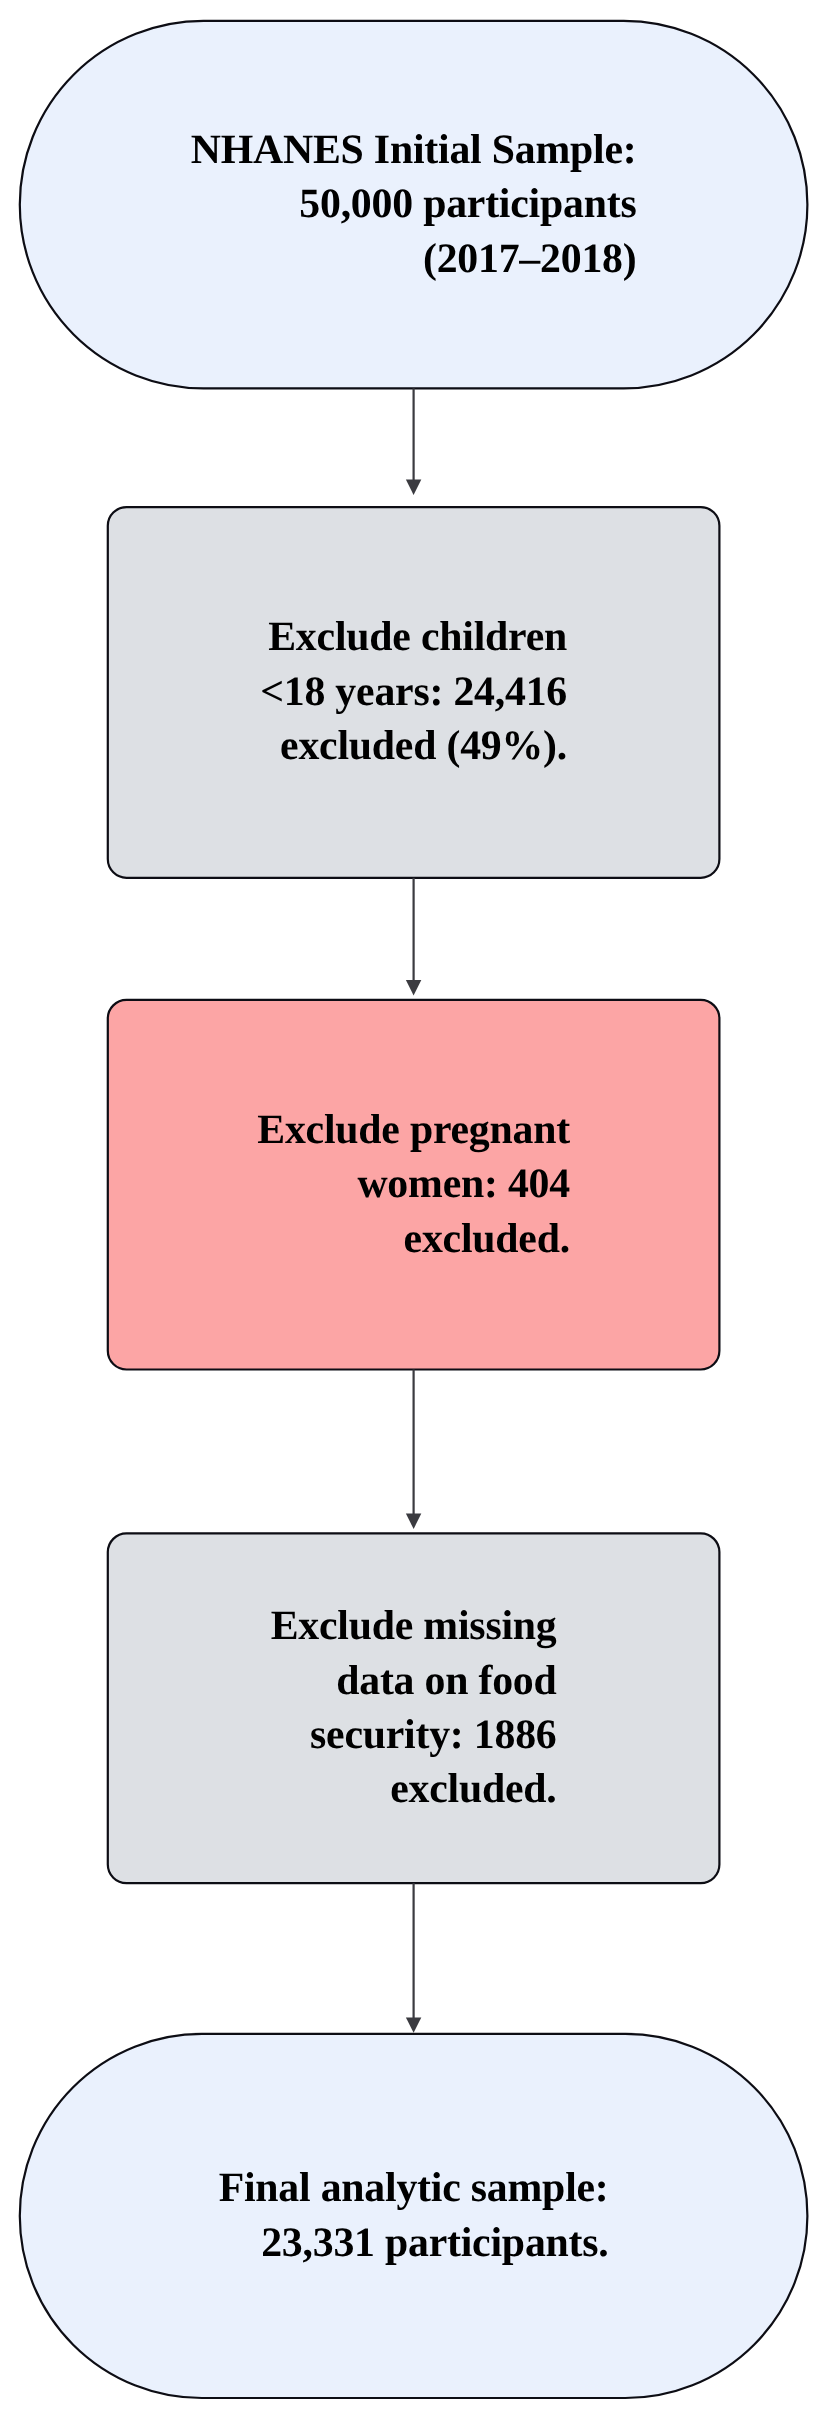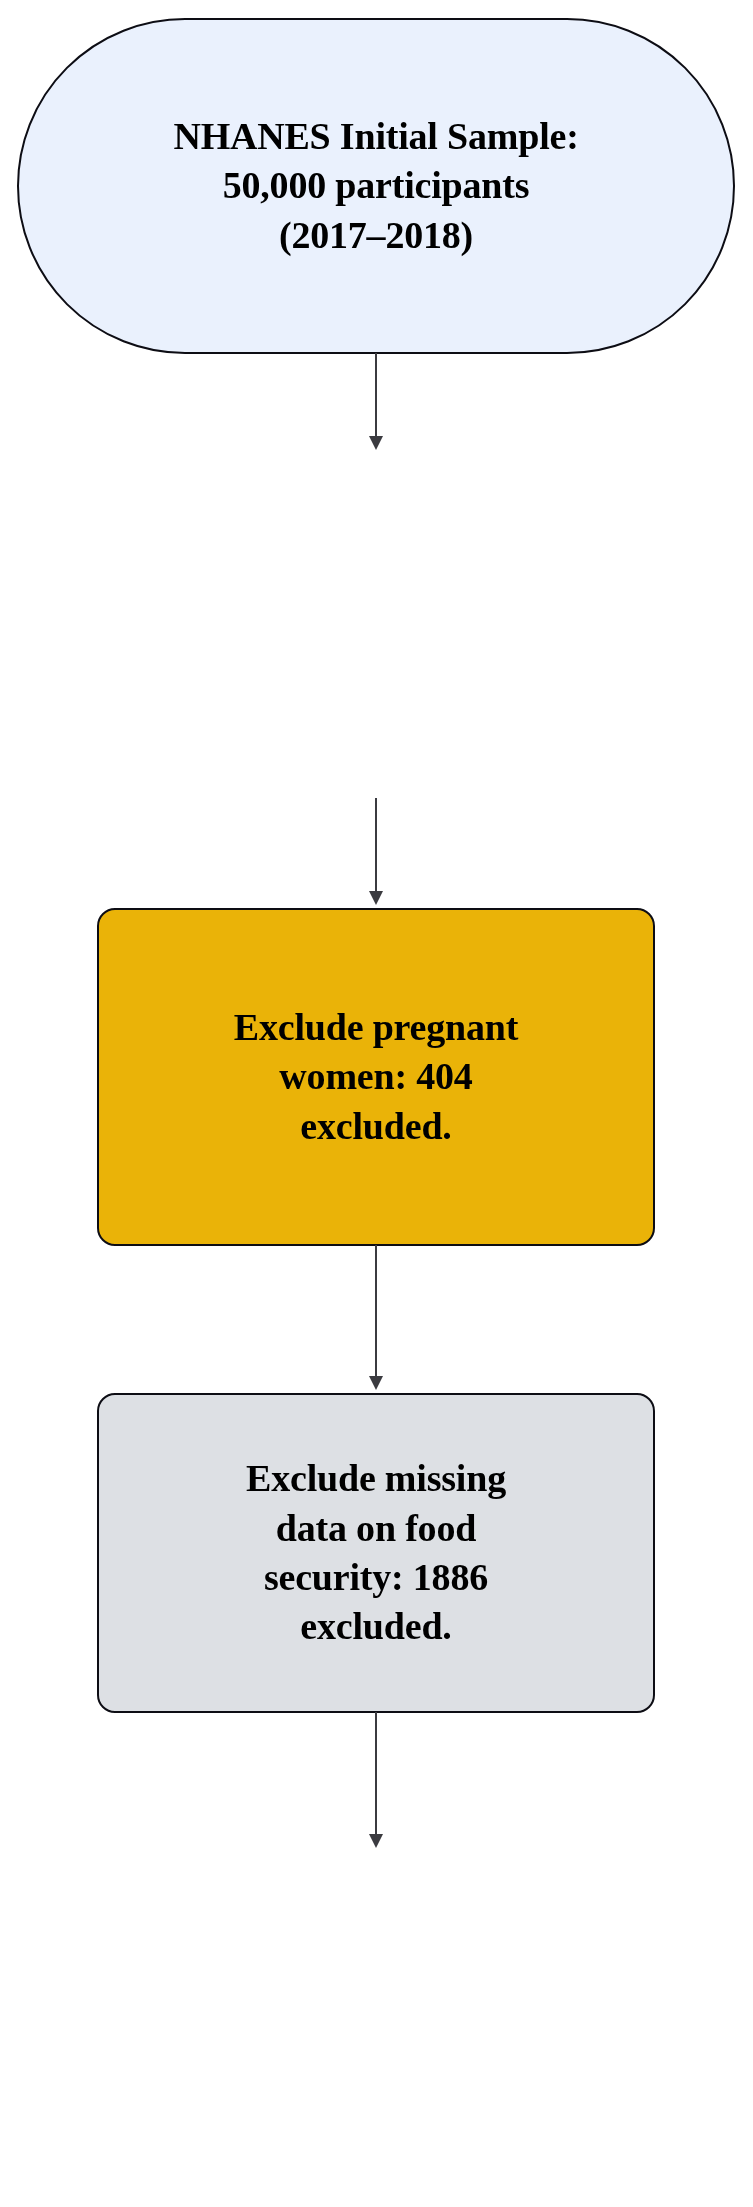--- a/index.html
+++ b/index.html
@@ -23,21 +23,21 @@
     height: 2207px;
   }
 
   .node {
     position: absolute;
     box-sizing: border-box;
     border: 2px solid #0d0d14;
     display: flex;
     align-items: center;
     justify-content: center;
-    text-align: center;
+    text-align: right;
     color: #000000;
     font-weight: 700;
     line-height: 1.30;
     letter-spacing: -0.2px;
   }
 
   
   .node.terminal {
     left: 17px;
     width: 718px;
@@ -49,21 +49,21 @@
   #node-final  { top: 1848px; height: 333px; }
 
   
   .node.process {
     left: 97px;
     width: 558px;
     border-radius: 18px;
     font-size: 38px;
   }
   #node-exclude-children { top: 460px;  height: 339px; background: #dde0e4; }
-  #node-exclude-pregnant { top: 908px;  height: 338px; background: #eab308; }
+  #node-exclude-pregnant { top: 908px;  height: 338px; background: #fca5a5; }
   #node-exclude-missing  { top: 1393px; height: 320px; background: #dde0e4; }
 
   .node-text {
     display: block;
     padding: 0 28px;
     white-space: pre-line;
   }
 
   
   .connector {
@@ -103,20 +103,25 @@
     <span class="node-text">NHANES Initial Sample:
 50,000 participants
 (2017–2018)</span>
   </div>
 
   <div class="connector" id="arrow-1">
     <div class="shaft"></div>
     <div class="head"></div>
   </div>
 
+  <div class="node process" id="node-exclude-children">
+    <span class="node-text">Exclude children
+&lt;18 years: 24,416
+excluded (49%).</span>
+  </div>
 
   <div class="connector" id="arrow-2">
     <div class="shaft"></div>
     <div class="head"></div>
   </div>
 
   <div class="node process" id="node-exclude-pregnant">
     <span class="node-text">Exclude pregnant
 women: 404
 excluded.</span>
@@ -132,14 +137,18 @@
 data on food
 security: 1886
 excluded.</span>
   </div>
 
   <div class="connector" id="arrow-4">
     <div class="shaft"></div>
     <div class="head"></div>
   </div>
 
+  <div class="node terminal" id="node-final">
+    <span class="node-text">Final analytic sample:
+23,331 participants.</span>
+  </div>
 
 </div>
 
 </body></html>

